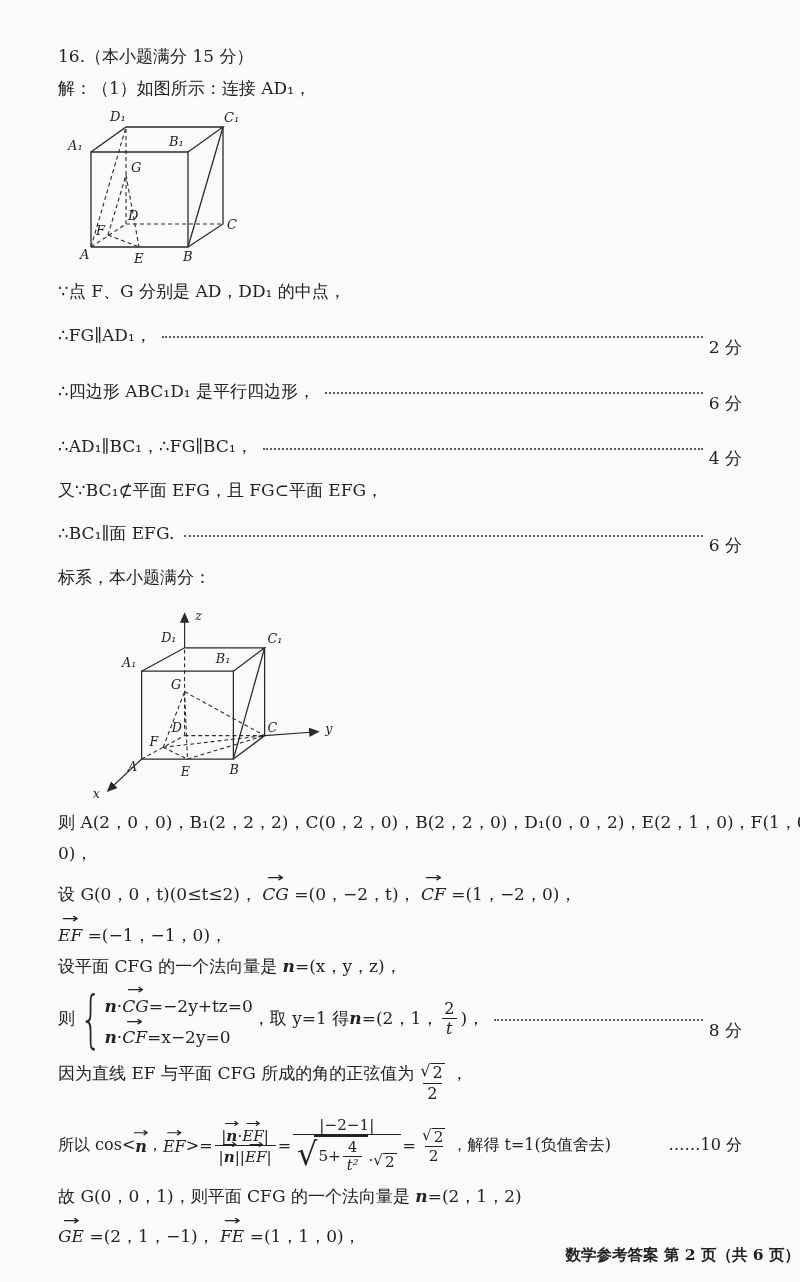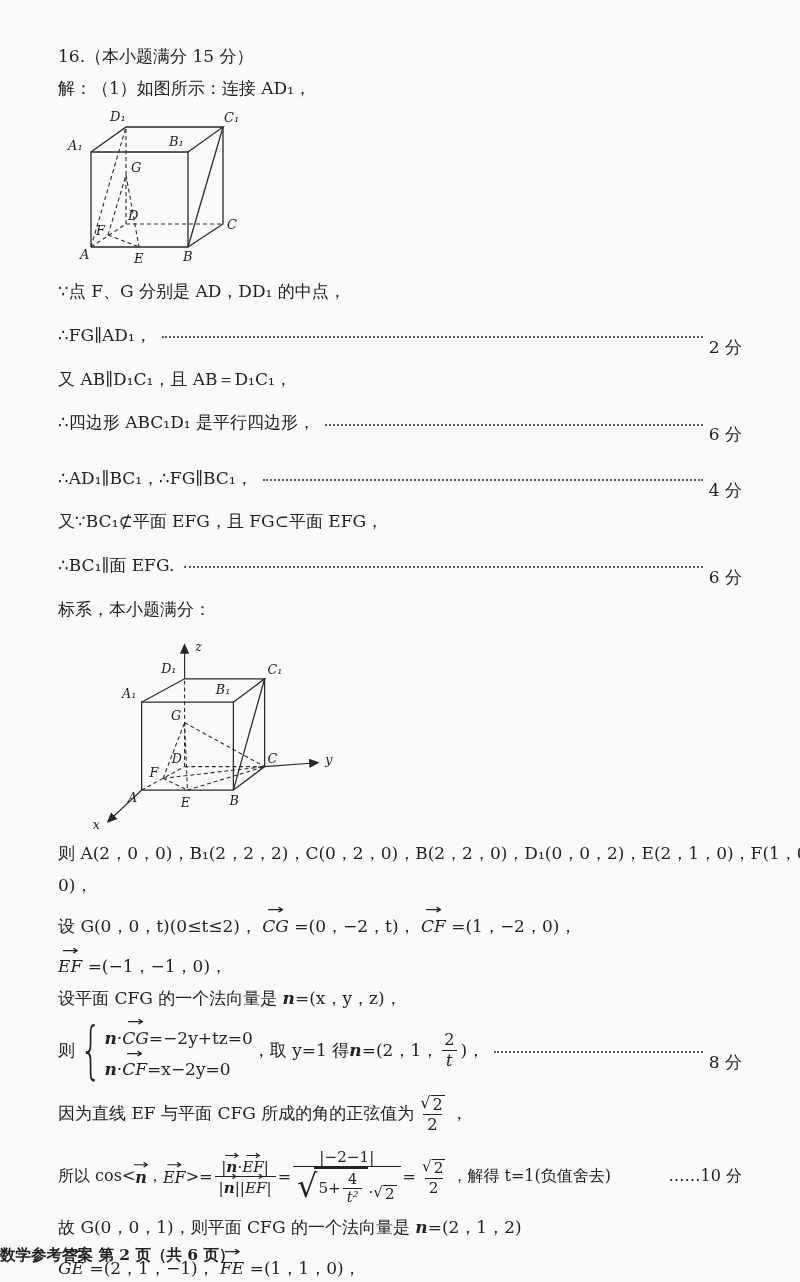--- a/index.html
+++ b/index.html
@@ -33,22 +33,22 @@
   .eqcol{display:flex;flex-direction:column;gap:4px;padding-top:6px;}
   .eqcol .eq{line-height:1.5;}
   figure{margin:0;}
   .fig1wrap{margin:2px 0 6px 6px;}
   .fig2wrap{margin:0 0 4px 0;}
   svg text{font-family:"DejaVu Serif","Liberation Serif",serif;font-style:italic;font-size:13px;fill:#1c1c1c;}
   svg .edge{stroke:#2a2a2a;stroke-width:1.3;fill:none;}
   svg .hid{stroke:#2a2a2a;stroke-width:1.1;stroke-dasharray:4 3;fill:none;}
   svg .axis{stroke:#2a2a2a;stroke-width:1.2;fill:none;}
   .cosrow{font-size:16px;display:flex;align-items:center;padding-top:6px;margin-bottom:9px;}
-  .sinerow{display:flex;align-items:center;padding-top:2px;}
-  .footer{position:absolute;left:0;right:0;bottom:16px;text-align:left;font-weight:bold;font-size:15.5px;}
+  .sinerow{display:flex;padding-top:2px;}
+  .footer{position:absolute;left:0;right:0;bottom:16px;text-align:right;font-weight:bold;font-size:15.5px;}
 </style>
 </head>
 <body>
 
 <div class="page">
 
   <p class="row">16.（本小题满分 15 分）</p>
   <p class="row">解：（1）如图所示：连接 AD₁，</p>
 
   <figure class="fig1wrap">
@@ -85,21 +85,20 @@
   </figure>
 
   <p class="row">∵点 F、G 分别是 AD，DD₁ 的中点，</p>
 
   <div class="row flexrow">
     <span>∴FG∥AD₁，</span>
     <span class="leader"></span>
     <span class="score">2 分</span>
   </div>
 
-  <p class="row">又 AB∥D₁C₁，且 AB＝D₁C₁，</p>
 
   <div class="row flexrow">
     <span>∴四边形 ABC₁D₁ 是平行四边形，</span>
     <span class="leader"></span>
     <span class="score">6 分</span>
   </div>
 
   <div class="row flexrow">
     <span>∴AD₁∥BC₁，∴FG∥BC₁，</span>
     <span class="leader"></span>

